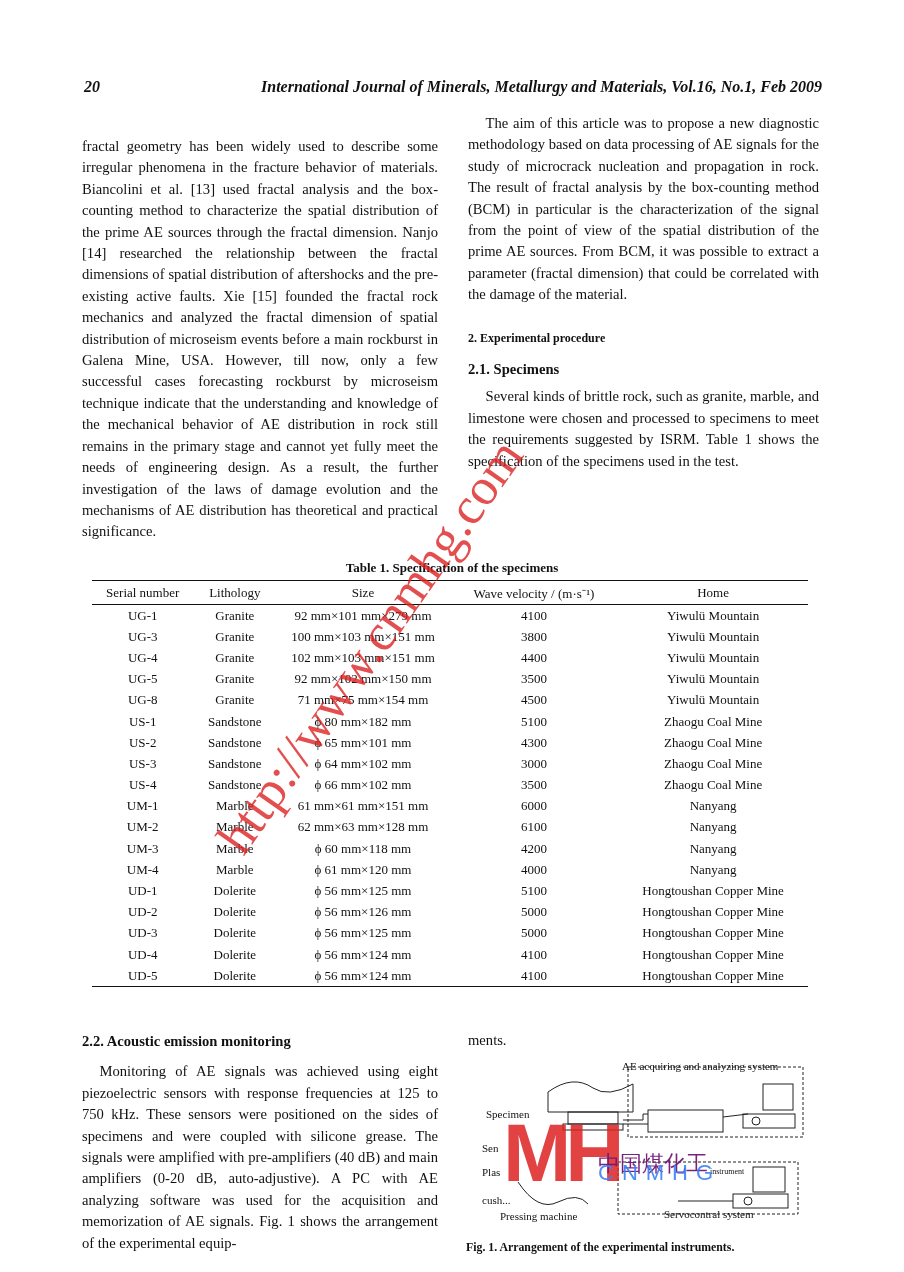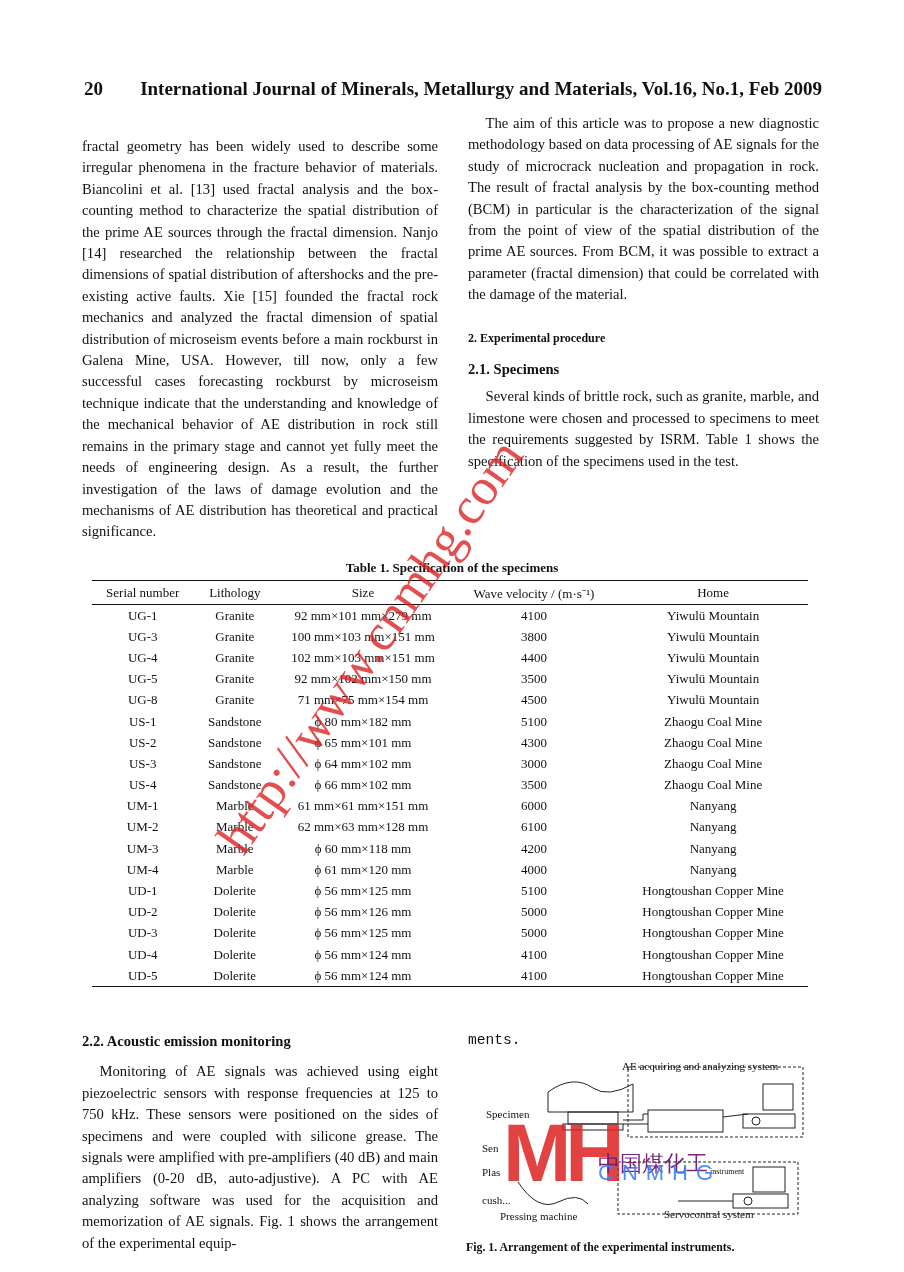--- a/index.html
+++ b/index.html
@@ -1,35 +1,35 @@
 <!DOCTYPE html>
 <html><head>
 <meta charset="utf-8">
 <style>
   html,body{margin:0;padding:0;background:#fff;}
   body{width:904px;height:1272px;position:relative;overflow:hidden;font-family:"Liberation Serif",serif;color:#111;}
-  .hdr{position:absolute;top:78px;left:84px;right:82px;height:20px;font-weight:bold;font-size:19px;}
+  .hdr{position:absolute;top:78px;left:84px;right:82px;height:20px;font-style:italic;font-weight:bold;font-size:16px;}
   .hdr .pg{position:absolute;left:0;top:0;}
   .hdr .jt{position:absolute;right:0;top:0;}
   .col{position:absolute;font-size:14.6px;line-height:21.4px;text-align:justify;}
   .col p{margin:0;}
   .indent{text-indent:1.2em;}
   #colL{left:82px;top:106px;width:356px;margin-top:30px;}
   #colR{left:468px;top:113px;width:351px;}
   .h2{font-weight:bold;font-size:12px;margin:22px 0 10px 0 !important;}
   .h3{font-weight:bold;font-size:14.6px;margin:0 0 6px 0 !important;}
   .tcap{position:absolute;top:560px;left:0;width:904px;text-align:center;font-weight:bold;font-size:13px;}
   table{position:absolute;top:580px;left:92px;width:716px;border-collapse:collapse;font-size:13px;}
   thead tr{border-top:1.5px solid #111;border-bottom:1px solid #111;}
   tbody tr:last-child{border-bottom:1.5px solid #111;}
   th{font-weight:normal;padding:3px 2px 2px 2px;text-align:center;height:16px;}
   td{text-align:center;padding:0 2px;height:21.2px;}
   .c1{width:100px}.c2{width:80px}.c3{width:175px}.c4{width:170px}.c5{width:191px}
   #colL2{left:82px;top:1031px;width:356px;}
-  #colR2{left:468px;top:1030px;width:351px;font-family:Liberation Mono, monospace;}
+  #colR2{left:468px;top:1030px;width:351px;}
   .fig{position:absolute;left:478px;top:1062px;width:335px;height:170px;}
   .figcap{position:absolute;top:1240px;left:466px;width:360px;font-weight:bold;font-size:11.8px;}
   .figlbl{position:absolute;font-size:11px;}
   .wm{position:absolute;color:#d22;opacity:.85;font-family:"Liberation Sans",sans-serif;}
 </style>
 </head>
 <body>
 
 <div class="hdr">
   <span class="pg">20</span>

